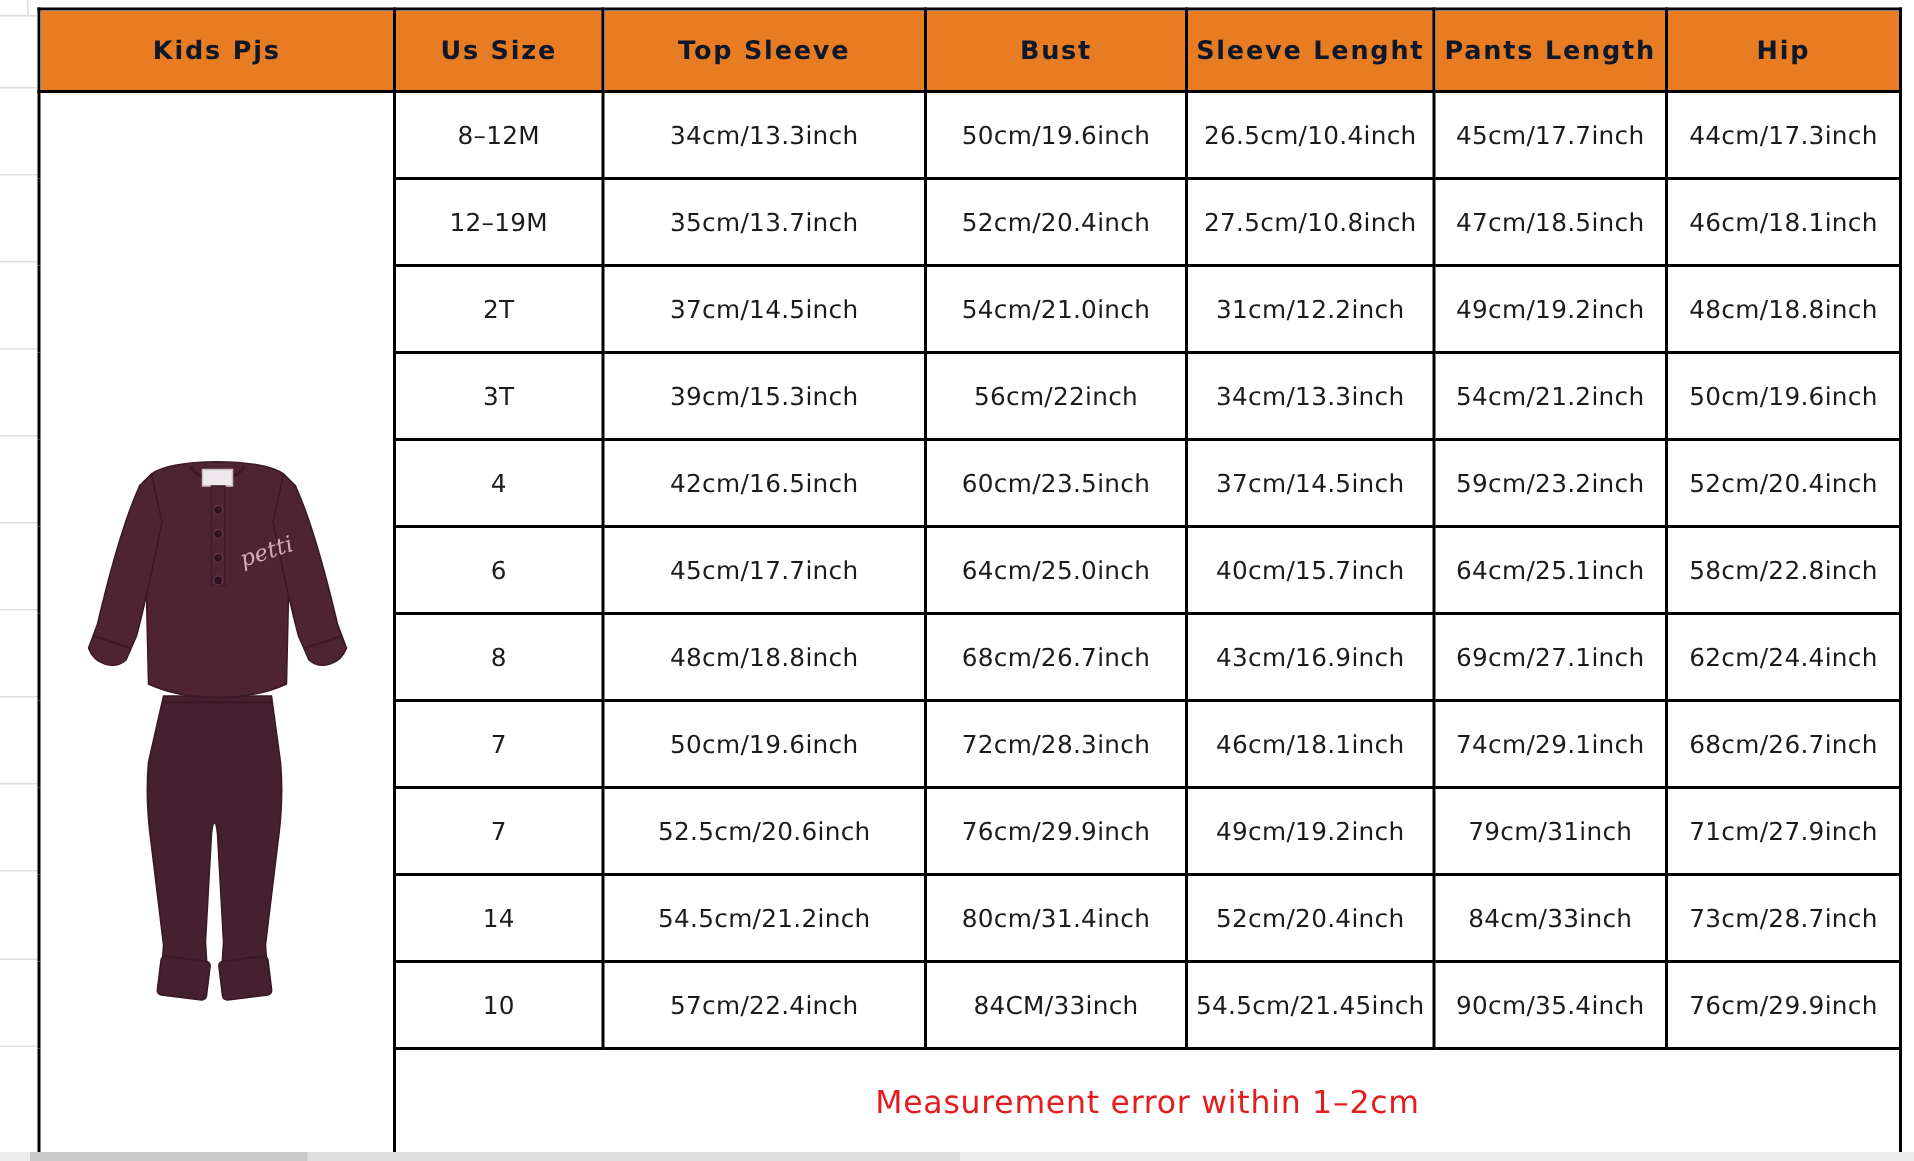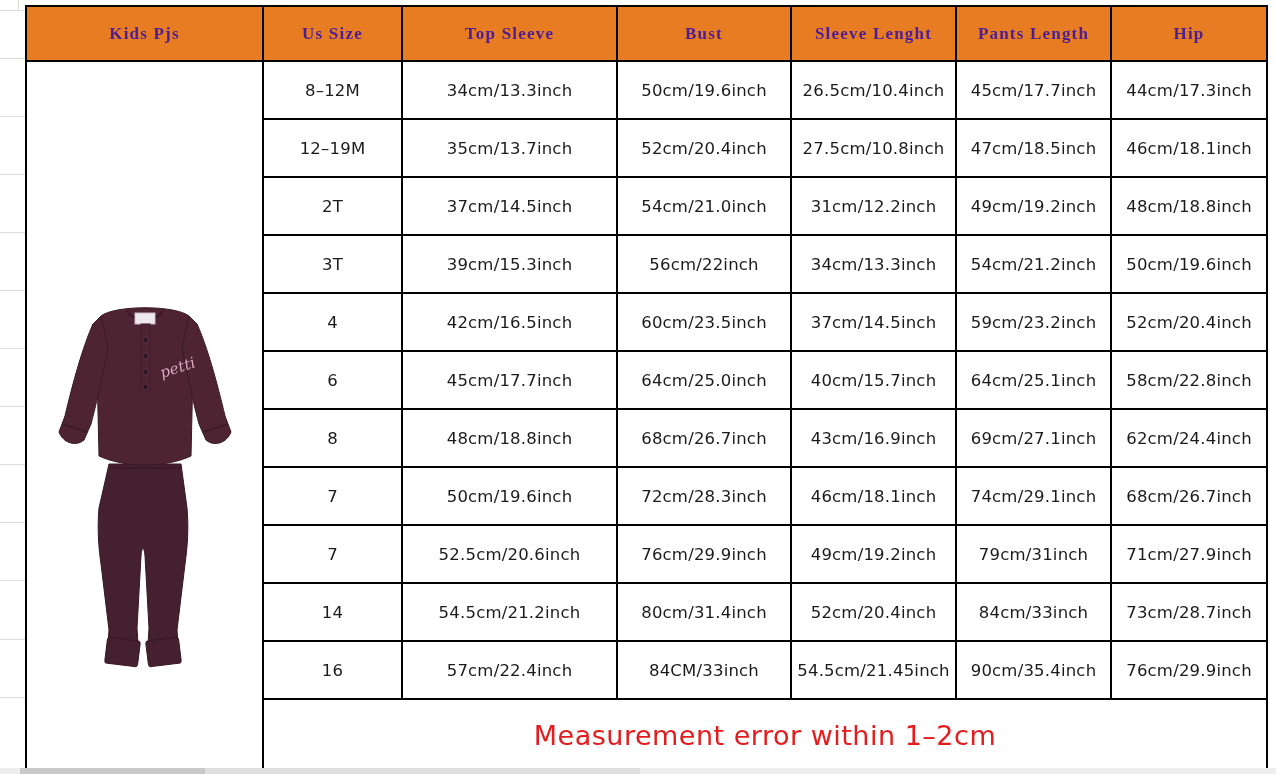--- a/index.html
+++ b/index.html
@@ -13,29 +13,29 @@
   table.size-chart{
     position:absolute;left:25px;top:5px;width:1241px;height:763px;
     border-collapse:collapse;table-layout:fixed;
   }
   table.size-chart td,table.size-chart th{
     border:2px solid #000000;text-align:center;vertical-align:middle;
     padding:0;overflow:hidden;
   }
   tr.header-row th{
     background:#E87C23;height:53px;font-size:17px;font-weight:bold;
-    letter-spacing:1.2px;color:#4c1d95;font-family:Liberation Serif, serif;
+    letter-spacing:1.2px;color:#0f172a;
   }
   tr.data-row{height:58px;}
   tr.data-row td{font-size:16.5px;letter-spacing:0.2px;color:#1b1b1b;}
   td.image-cell{vertical-align:top;background:#ffffff;}
   .pj-wrap{margin:148px auto 0 auto;width:220px;height:385px;}
   tr.footnote-row{height:72px;}
   tr.footnote-row td{
-    font-size:27px;color:#e41c1e;letter-spacing:0.5px;font-weight:normal;
+    font-size:21px;color:#e41c1e;letter-spacing:0.5px;font-weight:normal;
   }
 
   .scrollstrip{position:absolute;left:0;bottom:0;width:1276px;height:6px;background:#ededed;}
   .scrollstrip .seg1{position:absolute;left:20px;top:0;width:185px;height:6px;background:#c9c9c9;}
   .scrollstrip .seg2{position:absolute;left:205px;top:0;width:435px;height:6px;background:#dfdfdf;}
   .scrollstrip .seg3{position:absolute;left:640px;top:0;width:636px;height:6px;background:#eeeeee;}
 </style>
 </head>
 <body>
 
@@ -183,21 +183,21 @@
   </tr>
   <tr class="data-row">
     <td>14</td>
     <td>54.5cm/21.2inch</td>
     <td>80cm/31.4inch</td>
     <td>52cm/20.4inch</td>
     <td>84cm/33inch</td>
     <td>73cm/28.7inch</td>
   </tr>
   <tr class="data-row">
-    <td>16</td>
+    <td>10</td>
     <td>57cm/22.4inch</td>
     <td>84CM/33inch</td>
     <td>54.5cm/21.45inch</td>
     <td>90cm/35.4inch</td>
     <td>76cm/29.9inch</td>
   </tr>
   <tr class="footnote-row">
     <td colspan="6">Measurement error within 1–2cm</td>
   </tr>
 </tbody>

